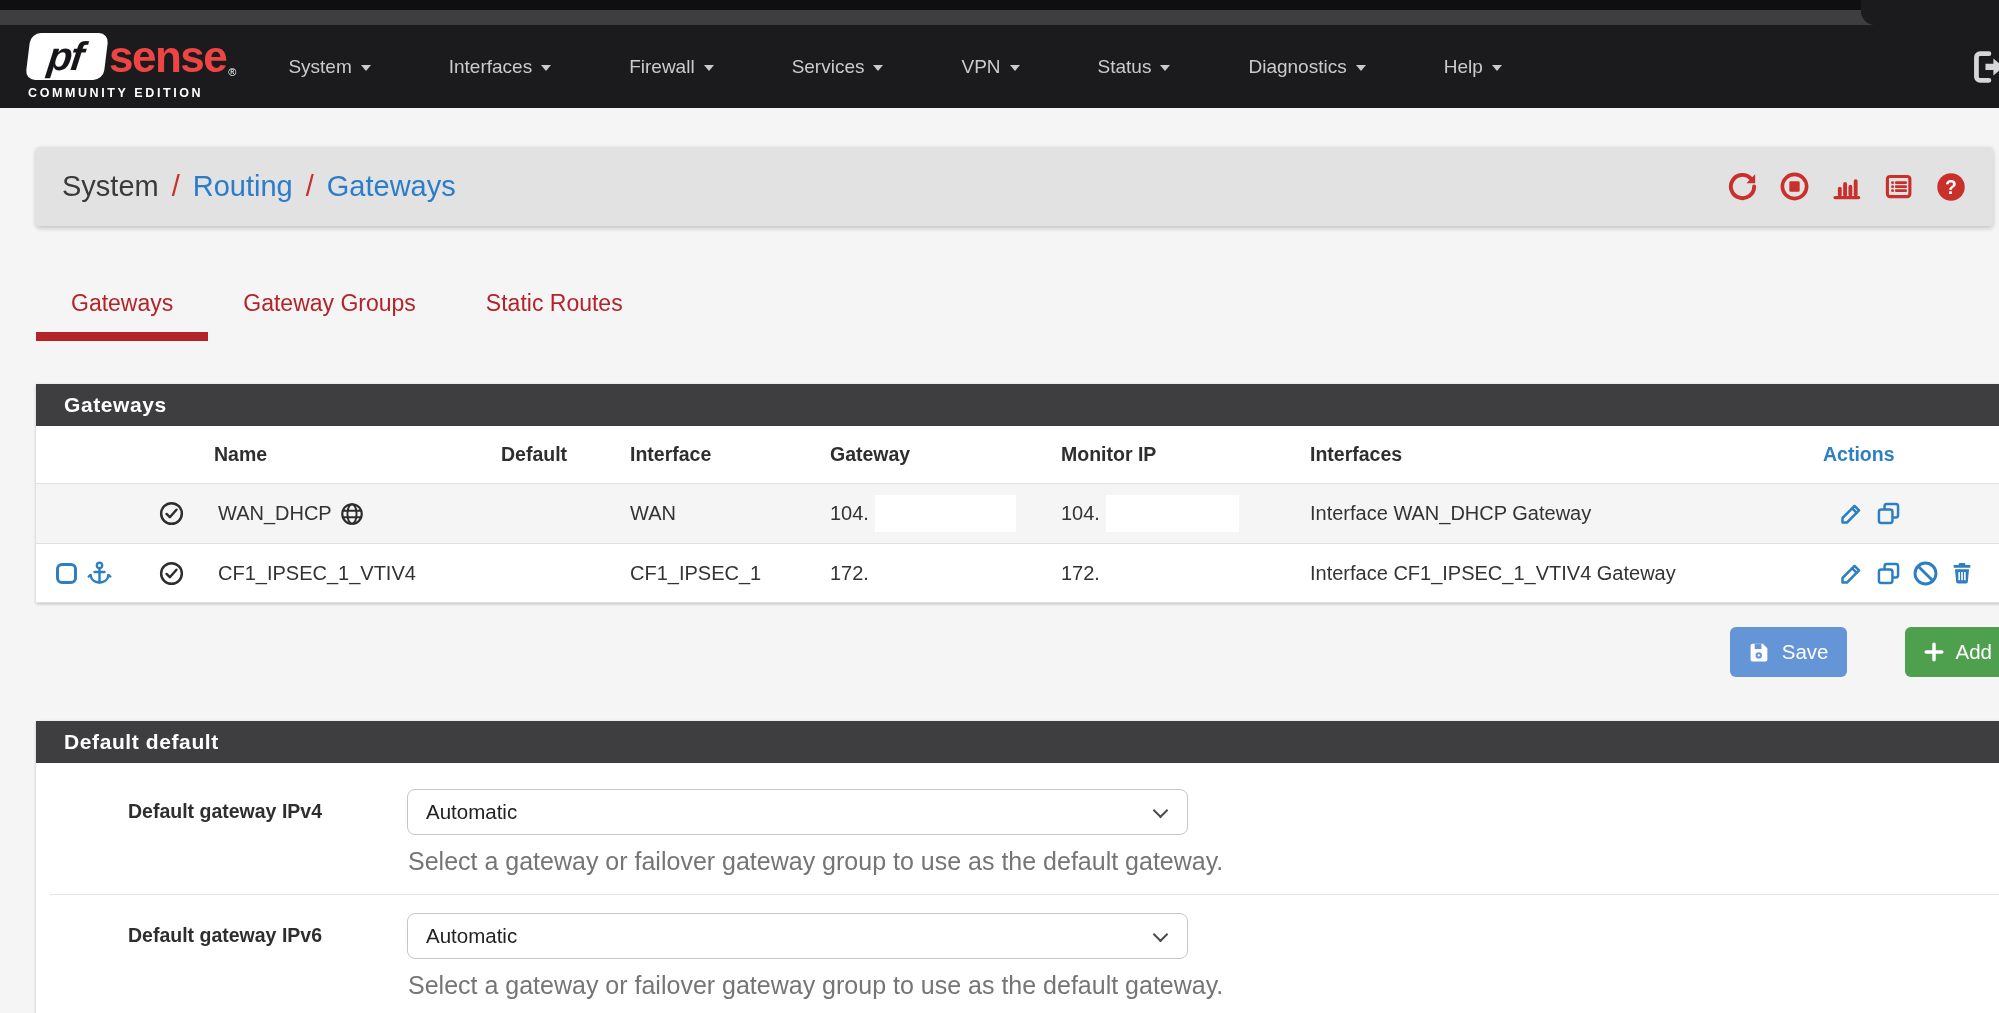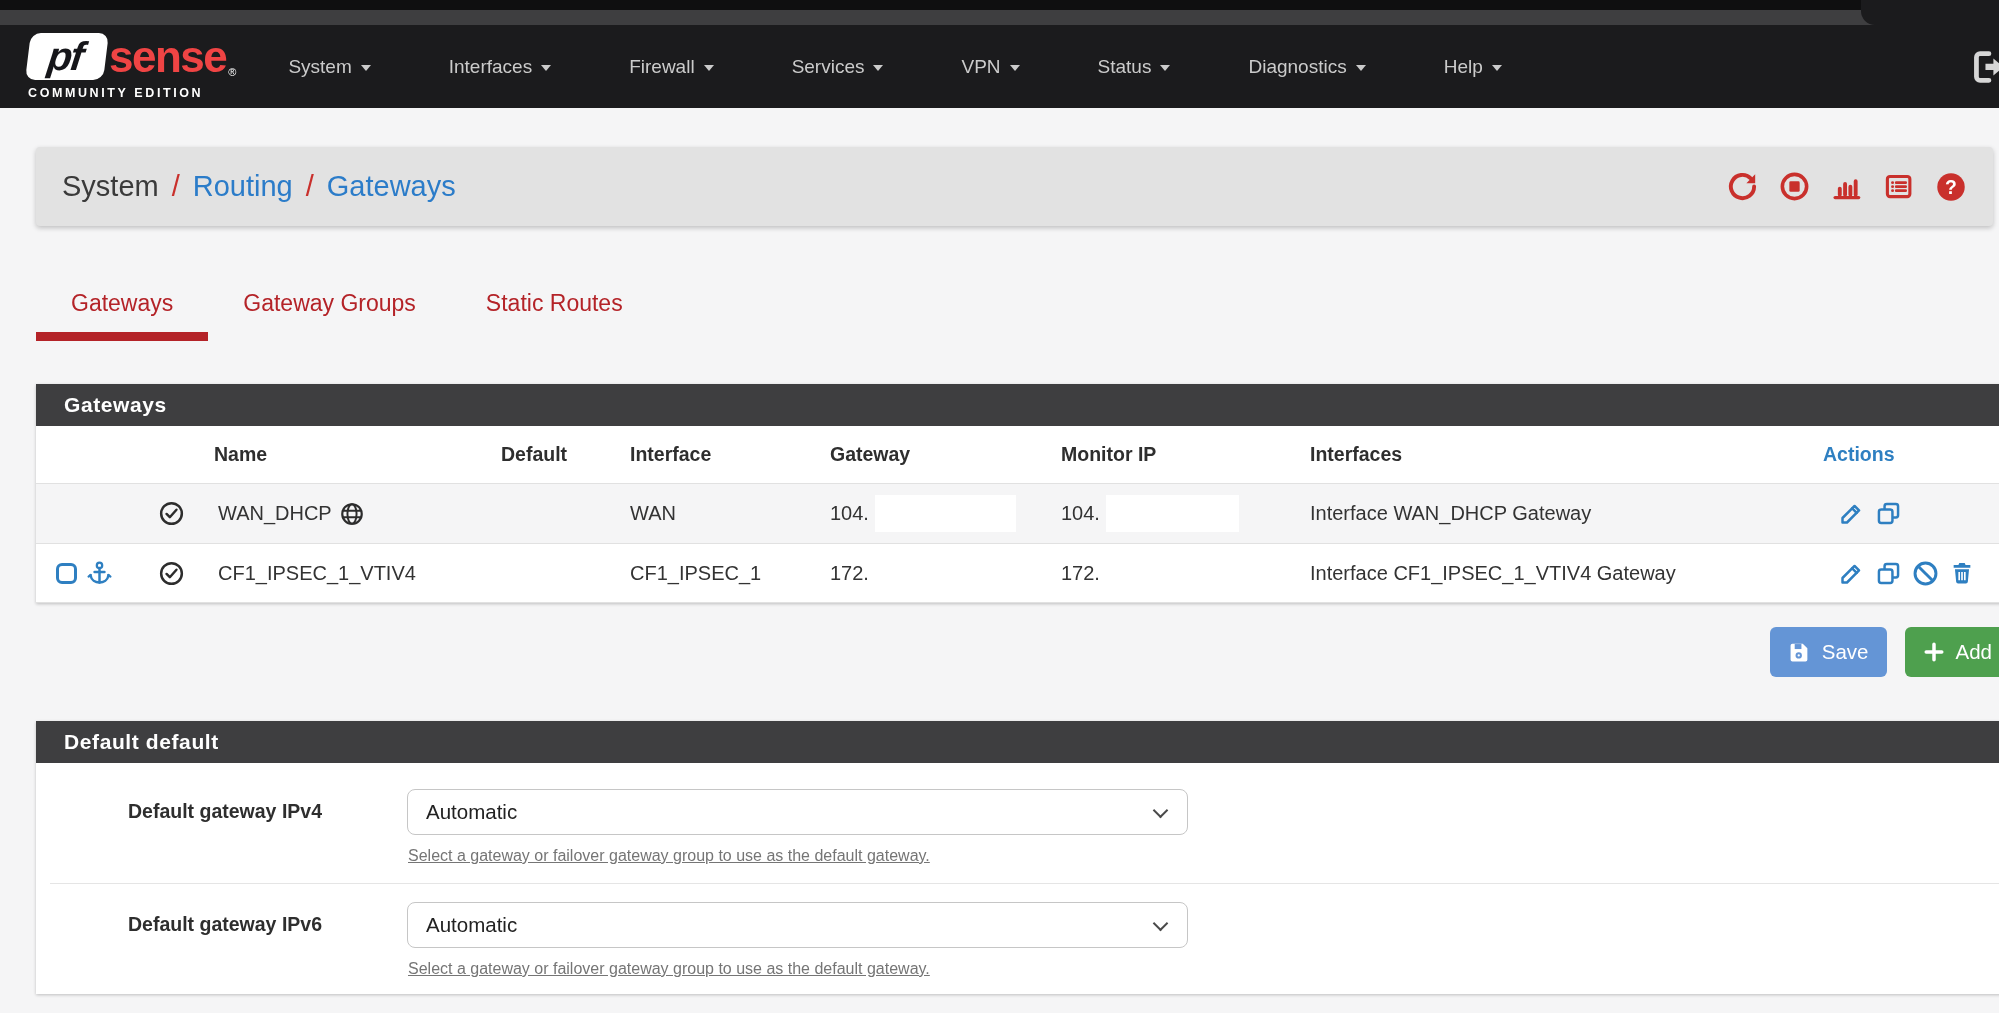--- a/index.html
+++ b/index.html
@@ -80,38 +80,38 @@
   .c-act { padding-left:23px; display:flex; align-items:center; gap:10px; color:var(--icon_blue,#2e7fc1); }
   .c-act .icon { cursor:pointer; }
   .redact { background:#fff; height:37px; margin-left:6px; }
   .redact.gw { width:141px; }
   .redact.mon { width:133px; }
   .clone-front { fill:var(--rowbg,#fff); }
 
   
   .action-buttons { margin:24px 0 0 36px; width:1974px; display:flex; justify-content:flex-end; gap:18px; }
   .btn { height:50px; border:none; border-radius:6px; color:#fff; font-size:20.5px;
-         font-family:inherit; display:flex; align-items:center; gap:11px; padding:16px 18px; cursor:pointer; }
+         font-family:inherit; display:flex; align-items:center; gap:11px; padding:16px 18px; cursor:pointer;margin-left:40px; }
   .btn-save { background:var(--save_blue,#6495d6); }
   .btn-add { background:var(--add_green,#4ea04e); }
   .floppy-detail { fill:var(--save_blue,#6495d6); }
 
   
   .panel-default-gw { margin-top:44px; }
   .panel-body { background:#fff; padding-bottom:16px; }
   .form-row { display:flex; padding-top:26px; }
   .form-row.second { padding-top:18px; }
   .form-label { width:340px; padding-left:92px; font-weight:bold; font-size:19.5px; color:#2e2e2e; padding-top:11px; }
   .form-control-col { margin-left:31px; }
   .select-box { width:781px; height:46px; background:#fff; border:1px solid #c6c6c6; border-radius:8px;
                 display:flex; align-items:center; padding:0 18px; font-size:20.5px; color:#222;
                 position:relative; cursor:pointer; }
   .select-chevron { position:absolute; right:21px; top:15px; width:11px; height:11px;
                     border-left:2px solid #4a4a4a; border-bottom:2px solid #4a4a4a; transform:rotate(-45deg); }
-  .help-text { margin:12px 0 0 1px; font-size:16px; color:#757575;text-decoration:underline; }
+  .help-text { margin:12px 0 0 1px; font-size:25px; color:#757575; }
   .form-divider { border-top:1px solid #e5e5e5; margin:18px 14px 0; }
 </style>
 </head>
 <body>
 
 <div>
   <div class="chrome-top"></div>
   <div class="chrome-strip">
     <div class="chrome-corner"></div>
   </div>

